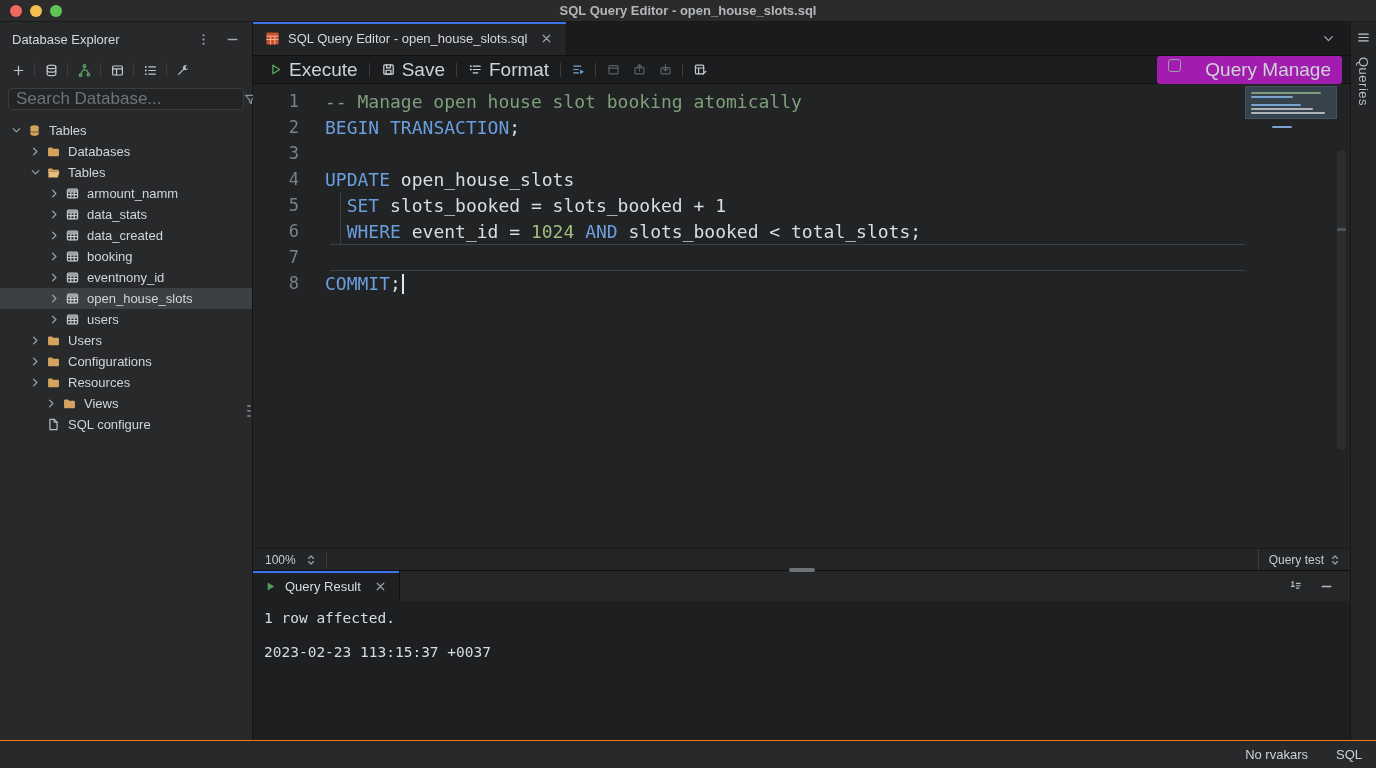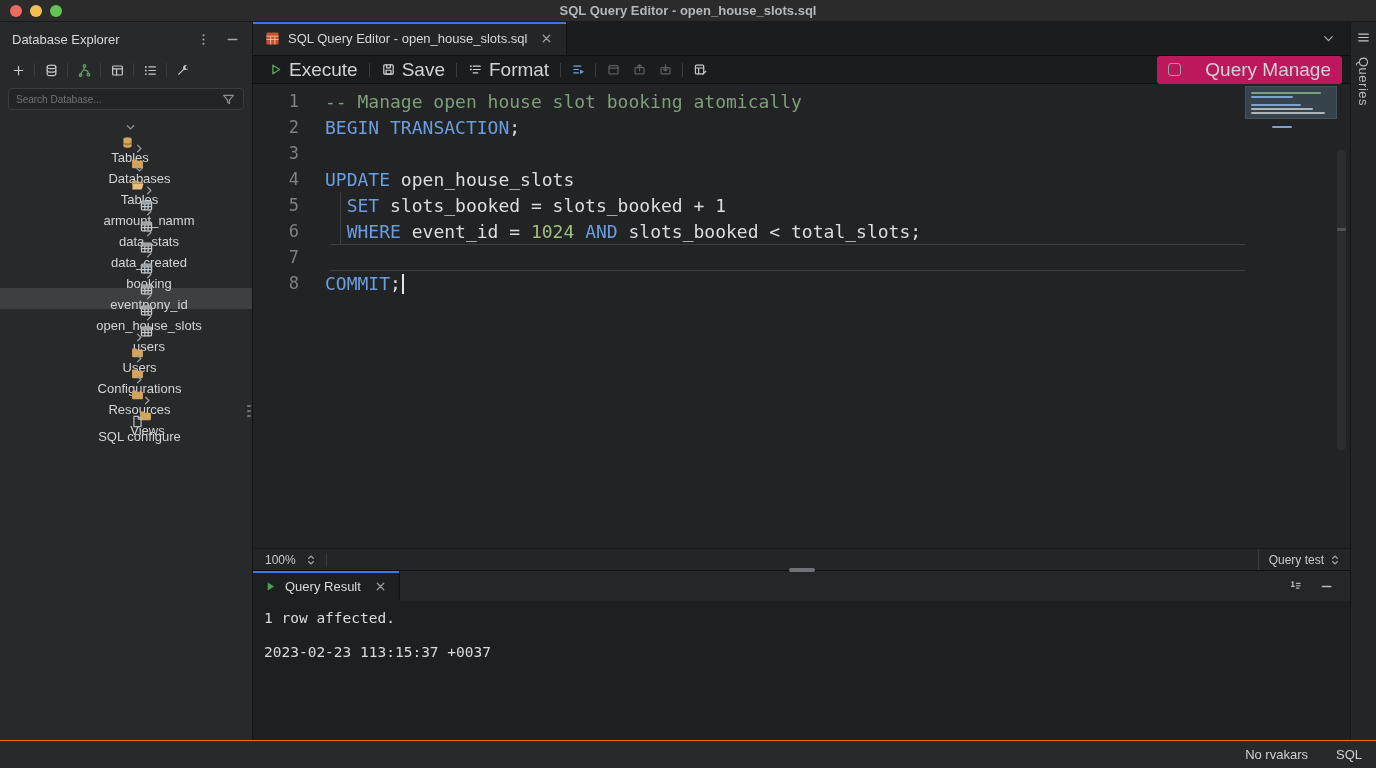--- a/index.html
+++ b/index.html
@@ -24,24 +24,24 @@
   .sb-header { height:35px; display:flex; align-items:center; padding:0 12px; gap:14px; }
   .sb-title { flex:1; font-size:13px; color:#d6d9dc; }
   .sb-hbtn { color:#a5a9ad; display:flex; align-items:center; cursor:pointer; }
   .sb-tools { height:26px; display:flex; align-items:center; padding:0 6px; }
   .tool-btn { width:24px; height:22px; display:flex; align-items:center; justify-content:center; color:#c3c7cb; }
   .tool-btn.green { color:#5ba65f; }
   .vsep { width:1px; height:14px; background:#3a3c3e; margin:0 4px; flex:0 0 auto; }
   .sb-search { margin:5px 8px 4px 8px; height:22px; background:#222426; border:1px solid #3a3c3e;
     border-radius:4px; display:flex; align-items:center; padding:0 7px; gap:6px; }
   .sb-search input { flex:1; background:transparent; border:none; outline:none; color:#fdba74;
-    font-size:10px; font-family:"Liberation Sans",sans-serif; }
+    font-size:17px; font-family:"Liberation Sans",sans-serif; }
   .sb-search input::placeholder { color:#6f7478; }
   .tree { flex:1; padding-top:6px; overflow:hidden; }
-  .tree-row { height:21px; display:flex; align-items:center; font-size:13px; color:#d2d5d8; white-space:nowrap;flex-direction:column; }
+  .tree-row { height:21px; display:flex; align-items:center; font-size:13px; color:#d2d5d8; white-space:nowrap; }
   .tree-row.selected { background:#3d4043; }
   .tr-chev { width:16px; display:flex; justify-content:center; color:#9a9fa4; flex:0 0 auto; }
   .tr-icon { width:16px; margin:0 7px 0 2px; display:flex; justify-content:center; flex:0 0 auto; }
   .drag-v { position:absolute; right:1px; top:376px; width:4px; height:26px; display:flex;
     flex-direction:column; justify-content:center; gap:3px; }
   .drag-v i { height:2px; background:#6f7377; border-radius:1px; }
 
   
   .main { flex:1; min-width:0; display:flex; flex-direction:column; }
   .tabbar { height:34px; background:#1a1b1d; display:flex; align-items:stretch; border-bottom:1px solid #101010; }
@@ -50,21 +50,21 @@
     font-size:13px; color:#d6d9dc; }
   .tab-close { color:#9b9fa3; display:flex; margin-left:4px; }
   .tabbar-end { margin-left:auto; display:flex; align-items:center; padding-right:14px; color:#a8acb0; }
 
   .toolbar { height:28px; background:#1a1c1e; display:flex; align-items:center; padding:0 8px;
     font-size:19px; color:#cfd3d6; border-bottom:1px solid #101010; }
   .tb-btn { display:flex; align-items:center; gap:6px; padding:0 7px; height:100%; cursor:pointer; }
   .tb-ibtn { width:26px; height:22px; display:flex; align-items:center; justify-content:center; color:#c3c7cb; }
   .tb-ibtn.disabled { color:#5b5f63; }
   .tb-spacer { flex:1; }
-  .qm-box { display:flex; align-items:center; gap:24px; background:#be185d; padding:3px 11px; border-radius:3px; }
+  .qm-box { display:flex; align-items:flex-start; gap:24px; background:#a21caf; padding:3px 11px; border-radius:3px; }
   .checkbox { width:13px; height:13px; border:1.5px solid #9aa0a5; border-radius:3px; background:transparent; }
 
   
   .editor { flex:1; min-height:0; background:#212325; position:relative; overflow:hidden;
     font-family:"DejaVu Sans Mono", monospace; padding-top:4px; }
   .code-line { height:26px; display:flex; align-items:center; }
   .gutter { width:46px; flex:0 0 auto; text-align:right; font-size:17px; color:#7d8287; }
   .code-text { margin-left:26px; font-size:18px; white-space:pre; color:#dadee2; }
   .tk-kw { color:var(--kw,#6c9ede); }
   .tk-comment { color:var(--comment,#7f9f7a);margin-top:41px; }

